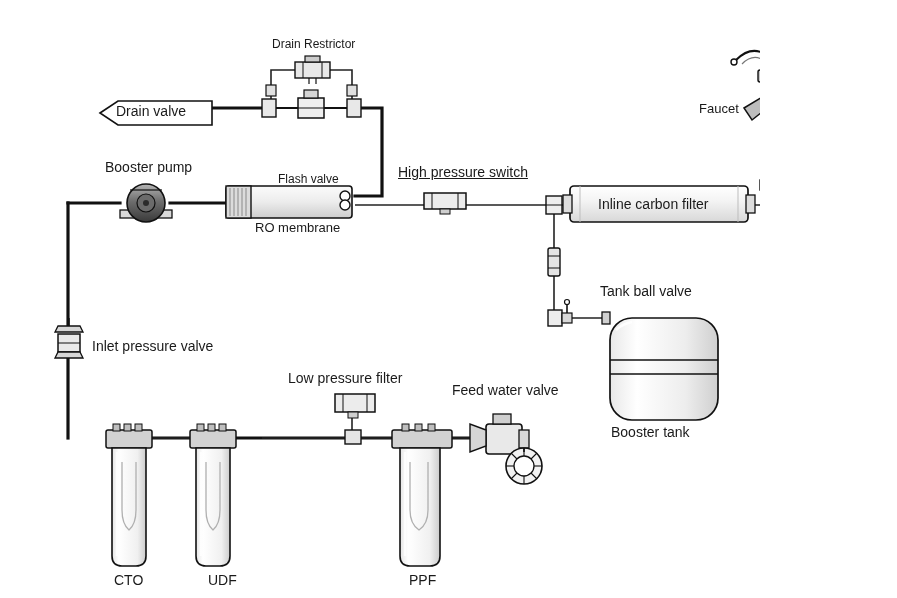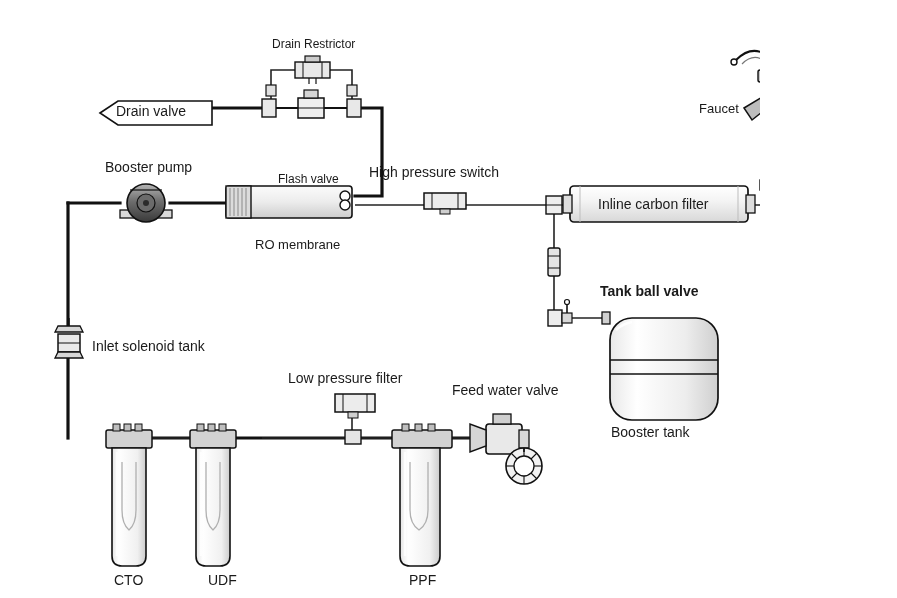--- a/index.html
+++ b/index.html
@@ -280,33 +280,33 @@
   </svg>
 
   <div class="lbl lbl-12" style="left:272px; top:38px;">Drain Restrictor</div>
 
   <div class="lbl lbl-14" style="left:116px; top:104px;">Drain valve</div>
 
   <div class="lbl lbl-12" style="left:278px; top:128px;margin-top:45px;">Flash valve</div>
 
   <div class="lbl lbl-14" style="left:105px; top:160px;text-align:right;">Booster pump</div>
 
-  <div class="lbl lbl-13" style="left:255px; top:210px;">RO membrane</div>
-
-  <div class="lbl lbl-14" style="left:369px; top:165px;">High pressure switch</div>
+  <div class="lbl lbl-13" style="left:255px; top:193px;">RO membrane</div>
+
+  <div class="lbl lbl-14" style="left:398px; top:165px;text-decoration:underline;">High pressure switch</div>
 
   <div class="lbl lbl-13" style="left:699px; top:74px;">Faucet</div>
 
   <div class="lbl lbl-14 rot-90" style="left:798px; top:168px;">Pure water</div>
 
   <div class="lbl lbl-14" style="left:598px; top:197px;">Inline carbon filter</div>
 
-  <div class="lbl lbl-14" style="left:600px; top:284px;font-weight:bold;">Tank ball valve</div>
-
-  <div class="lbl lbl-14" style="left:92px; top:339px;">Inlet solenoid tank</div>
+  <div class="lbl lbl-14" style="left:600px; top:284px;">Tank ball valve</div>
+
+  <div class="lbl lbl-14" style="left:92px; top:339px;">Inlet pressure valve</div>
 
   <div class="lbl lbl-14" style="left:288px; top:371px;">Low pressure filter</div>
 
   <div class="lbl lbl-14" style="left:452px; top:383px;">Feed water valve</div>
 
   <div class="lbl lbl-14" style="left:611px; top:425px;">Booster tank</div>
 
   <div class="lbl lbl-14" style="left:114px; top:573px;">CTO</div>
 
   <div class="lbl lbl-14" style="left:208px; top:573px;">UDF</div>

